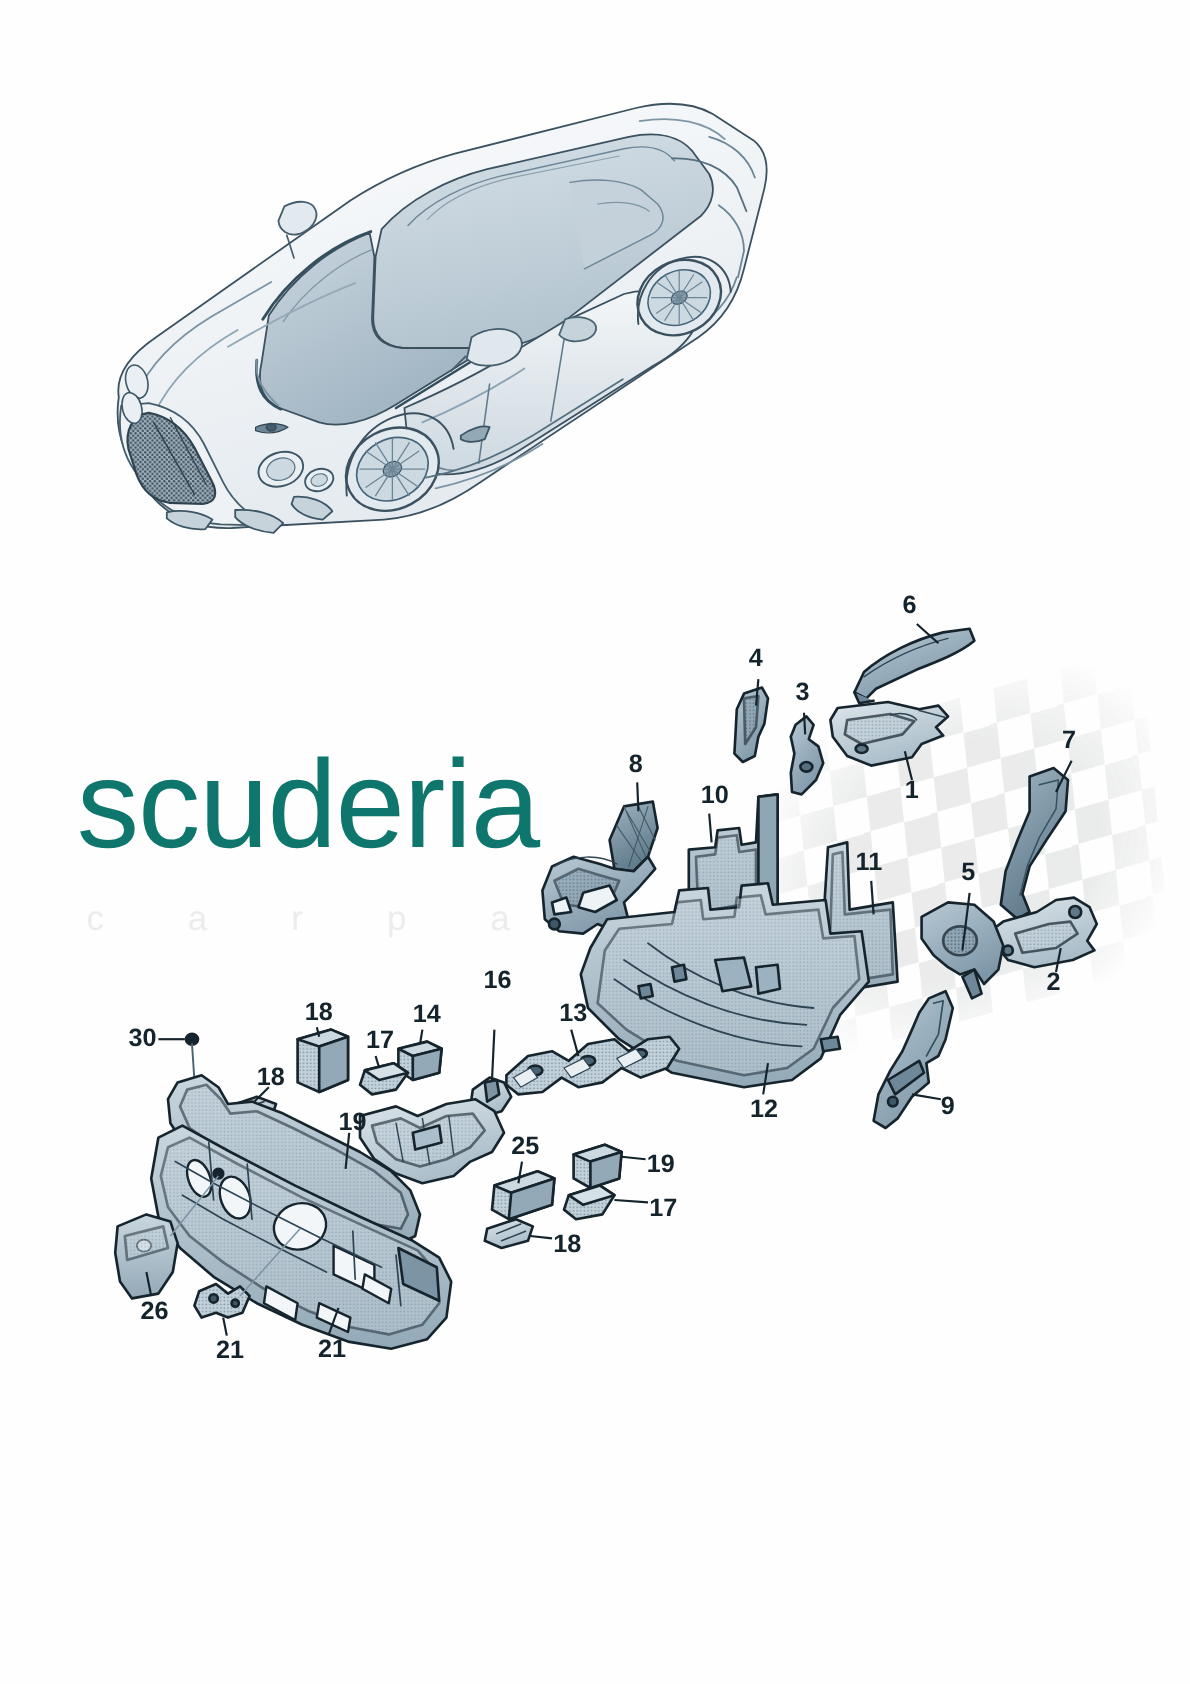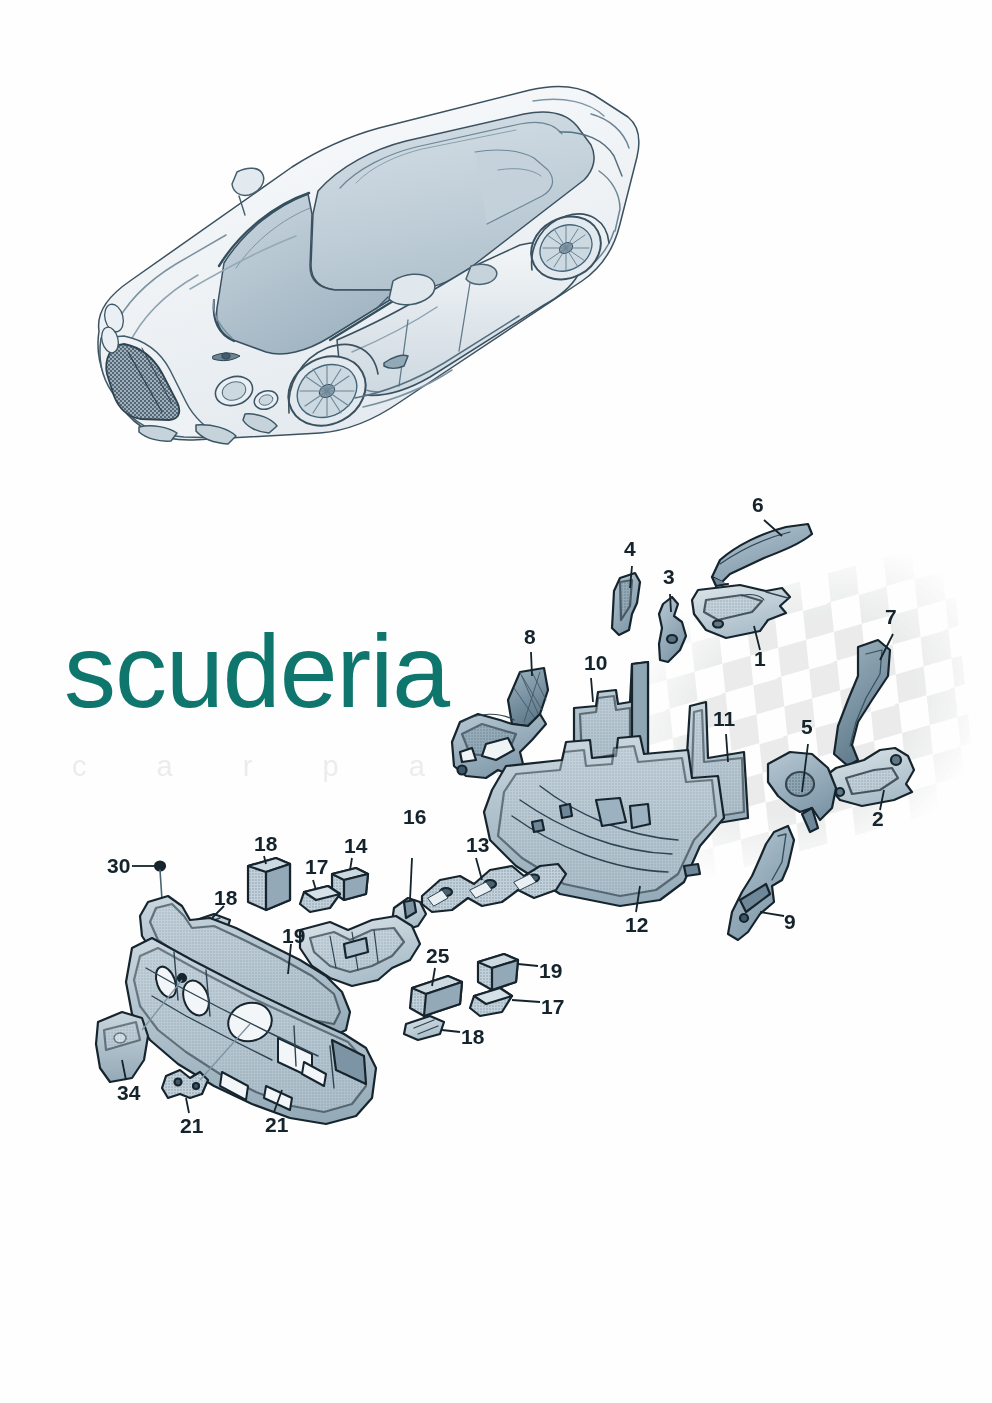--- a/index.html
+++ b/index.html
@@ -534,21 +534,21 @@
     <div class="lbl" style="left:784px;top:911px">9</div>
     <div class="lbl" style="left:466px;top:834px">13</div>
     <div class="lbl" style="left:344px;top:835px">14</div>
     <div class="lbl" style="left:539px;top:960px">19</div>
     <div class="lbl" style="left:403px;top:806px">16</div>
     <div class="lbl" style="left:305px;top:856px">17</div>
     <div class="lbl" style="left:214px;top:887px">18</div>
     <div class="lbl" style="left:282px;top:925px">19</div>
     <div class="lbl" style="left:107px;top:855px">30</div>
     <div class="lbl" style="left:265px;top:1114px">21</div>
-    <div class="lbl" style="left:117px;top:1082px">34</div>
+    <div class="lbl" style="left:117px;top:1082px">26</div>
     <div class="lbl" style="left:180px;top:1115px">21</div>
     <div class="lbl" style="left:254px;top:833px">18</div>
     <div class="lbl" style="left:426px;top:945px">25</div>
     <div class="lbl" style="left:541px;top:996px">17</div>
     <div class="lbl" style="left:461px;top:1026px">18</div>
   </div>
 
 </div>
 
 </body></html>

